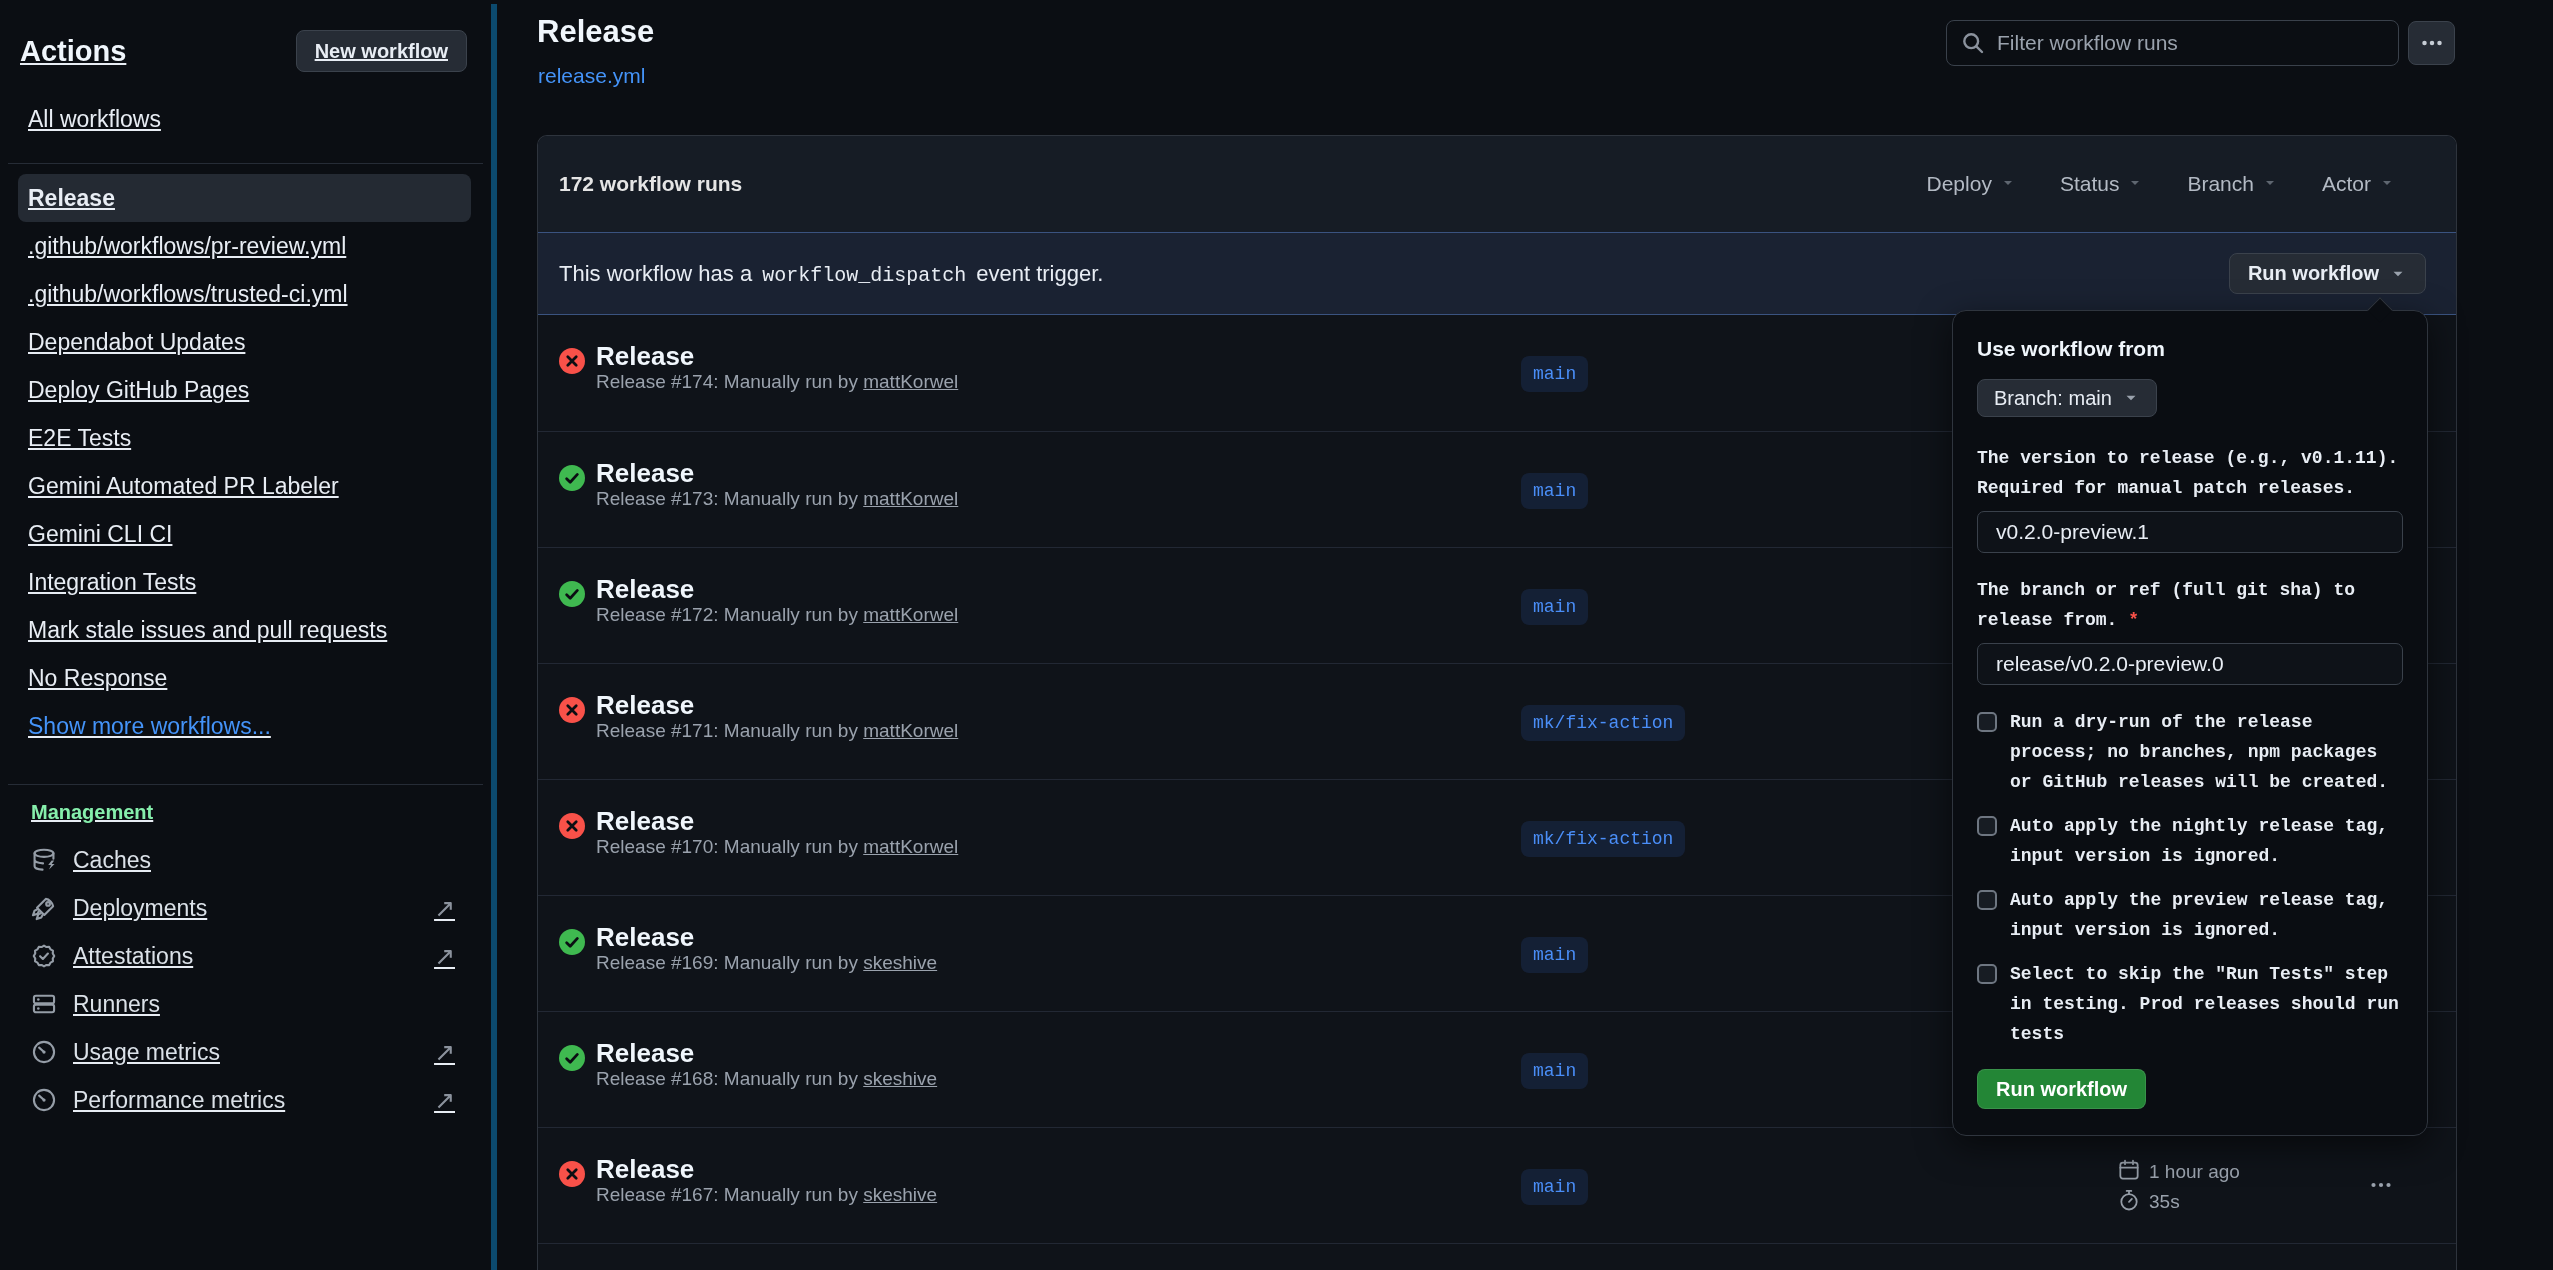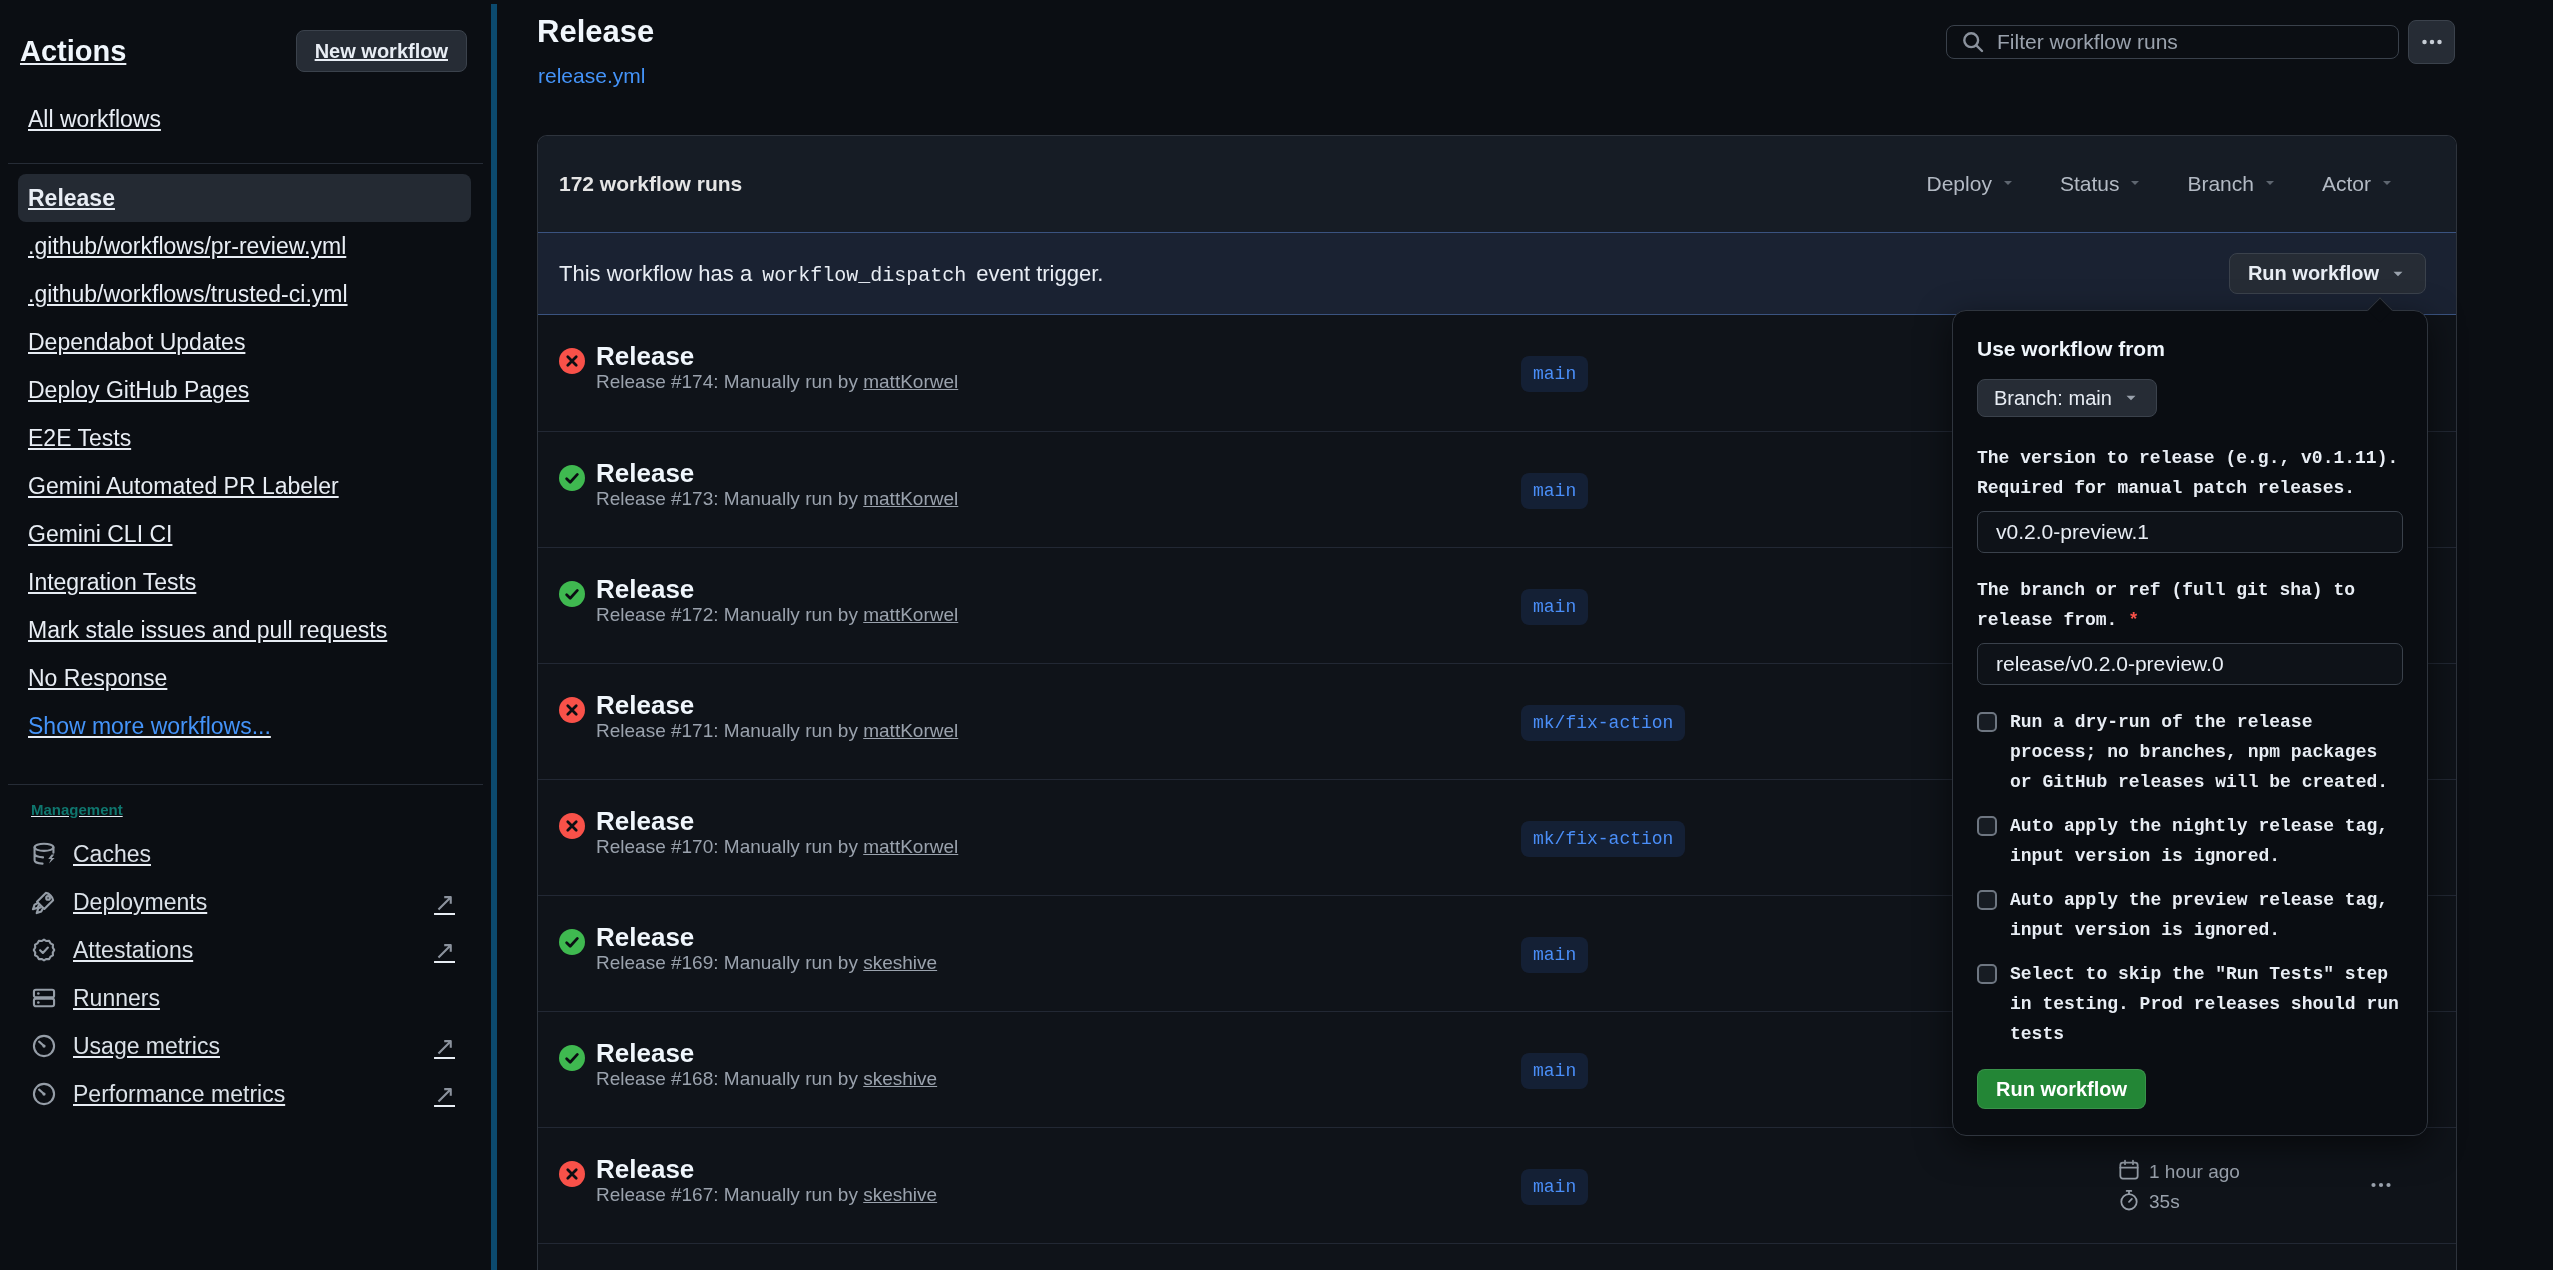--- a/index.html
+++ b/index.html
@@ -29,34 +29,34 @@
     position:relative; height:48px; line-height:48px; padding-left:10px;
     font-size:23px; color:#e8edf4; border-radius:8px; cursor:pointer;
     white-space:nowrap; overflow:hidden;
   }
   .wf-item.selected { background:#242a33; font-weight:bold; }
   .wf-item.selected::before {
     content:""; position:absolute; left:-12px; top:7px; width:6px; height:34px;
     border-radius:4px; background:#3d6be0;
   }
   .wf-item.show-more { color:#4493f8; }
-  .mgmt-head { margin:16px 0 0 31px; font-size:15px; font-weight:bold; color:#0f766e; }
+  .mgmt-head { margin:16px 0 0 31px; font-size:20px; font-weight:bold; color:#86efac; }
   .mgmt-list { margin-top:12px; }
   .mgmt-item { display:flex; align-items:center; height:48px; padding:0 36px 0 31px; cursor:pointer; }
   .mgmt-item .mi-icon { width:26px; height:26px; margin-right:16px; flex:none; display:flex; }
   .mgmt-item .mi-label { font-size:23px; color:#dbe1e8; }
   .mgmt-item .mi-ext { margin-left:auto; color:#8b929d; font-size:25px; font-family:"DejaVu Sans",sans-serif; }
 
   
   .main { position:absolute; left:498px; top:0; width:2055px; height:1270px; }
   .pg-title { position:absolute; left:39px; top:14px; font-size:31px; font-weight:600; color:#f0f6fc; }
   .file-link { position:absolute; left:40px; top:64px; font-size:21px; color:#4493f8; text-decoration:none; cursor:pointer; }
   .top-actions { position:absolute; top:20px; right:98px; display:flex; gap:9px; align-items:center; }
   .search {
-    width:453px; height:34px; border:1px solid #3a414b; border-radius:8px;
+    width:453px; height:46px; border:1px solid #3a414b; border-radius:8px;
     display:flex; align-items:center; padding:0 14px; background:transparent;
   }
   .search svg { flex:none; }
   .search input {
     background:transparent; border:none; outline:none; color:#e8edf4;
     font-size:21px; margin-left:12px; width:100%;
     font-family:"Liberation Sans",sans-serif;
   }
   .search input::placeholder { color:#9aa2ad; }
   .kebab-btn { width:47px; height:44px; border-radius:8px; padding:0; }

